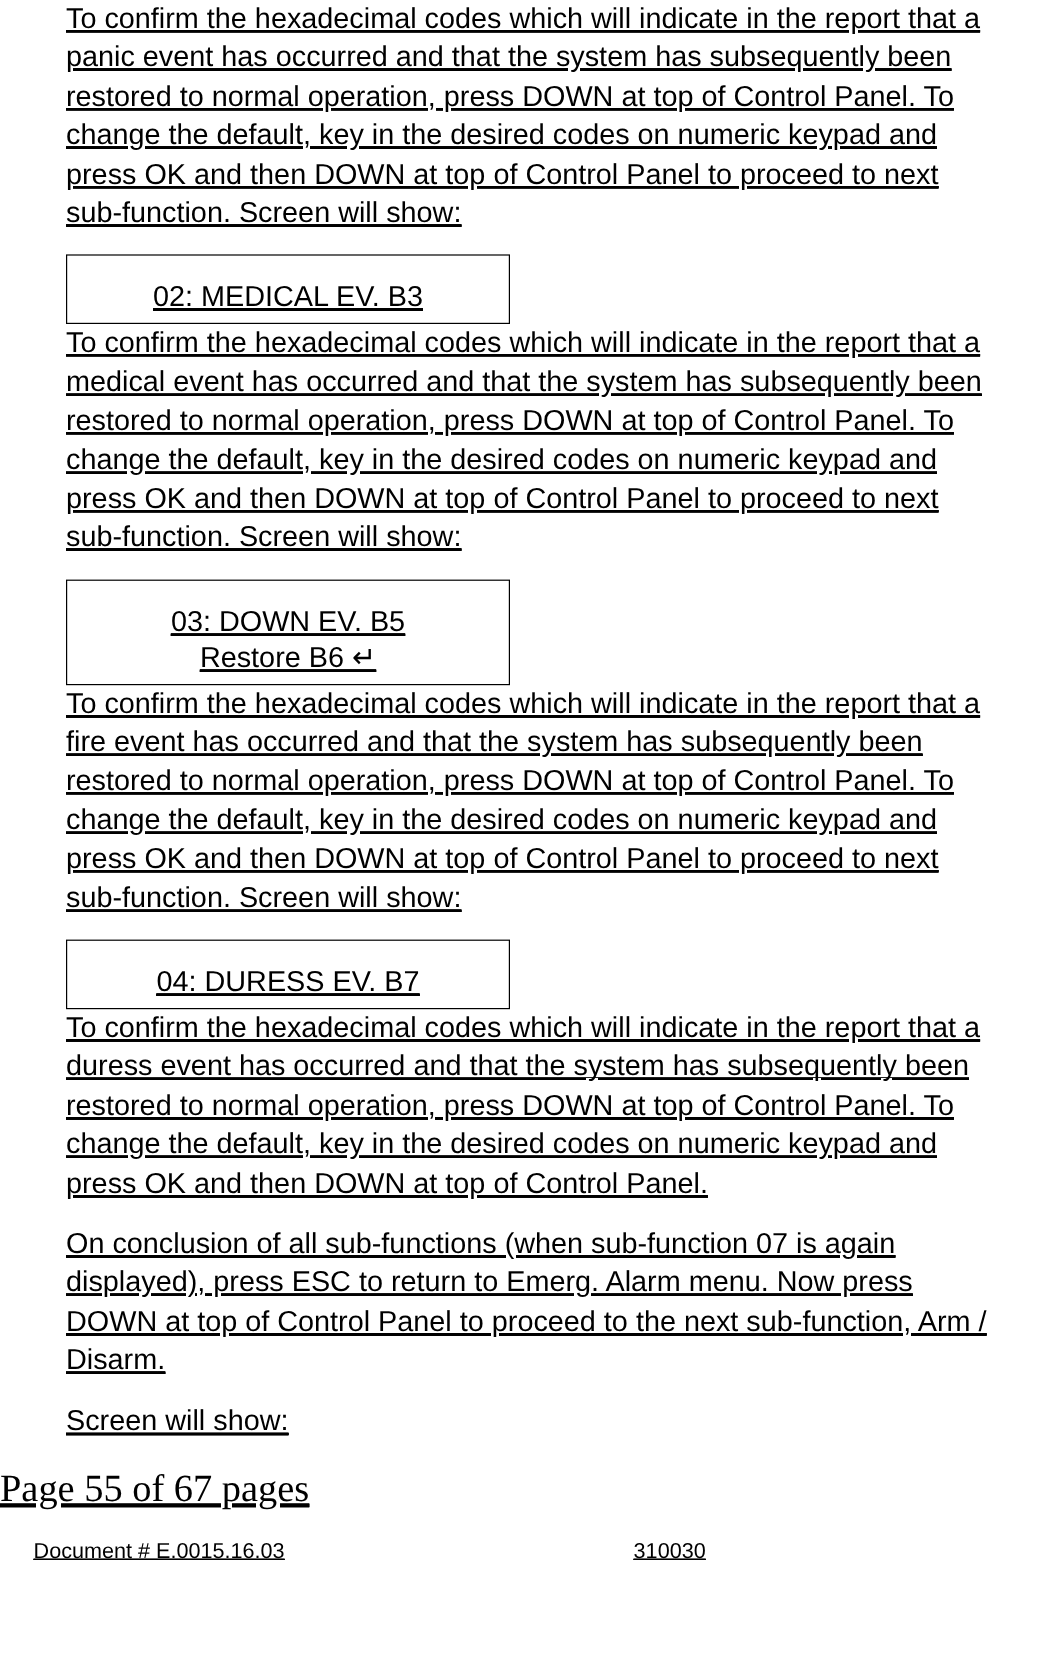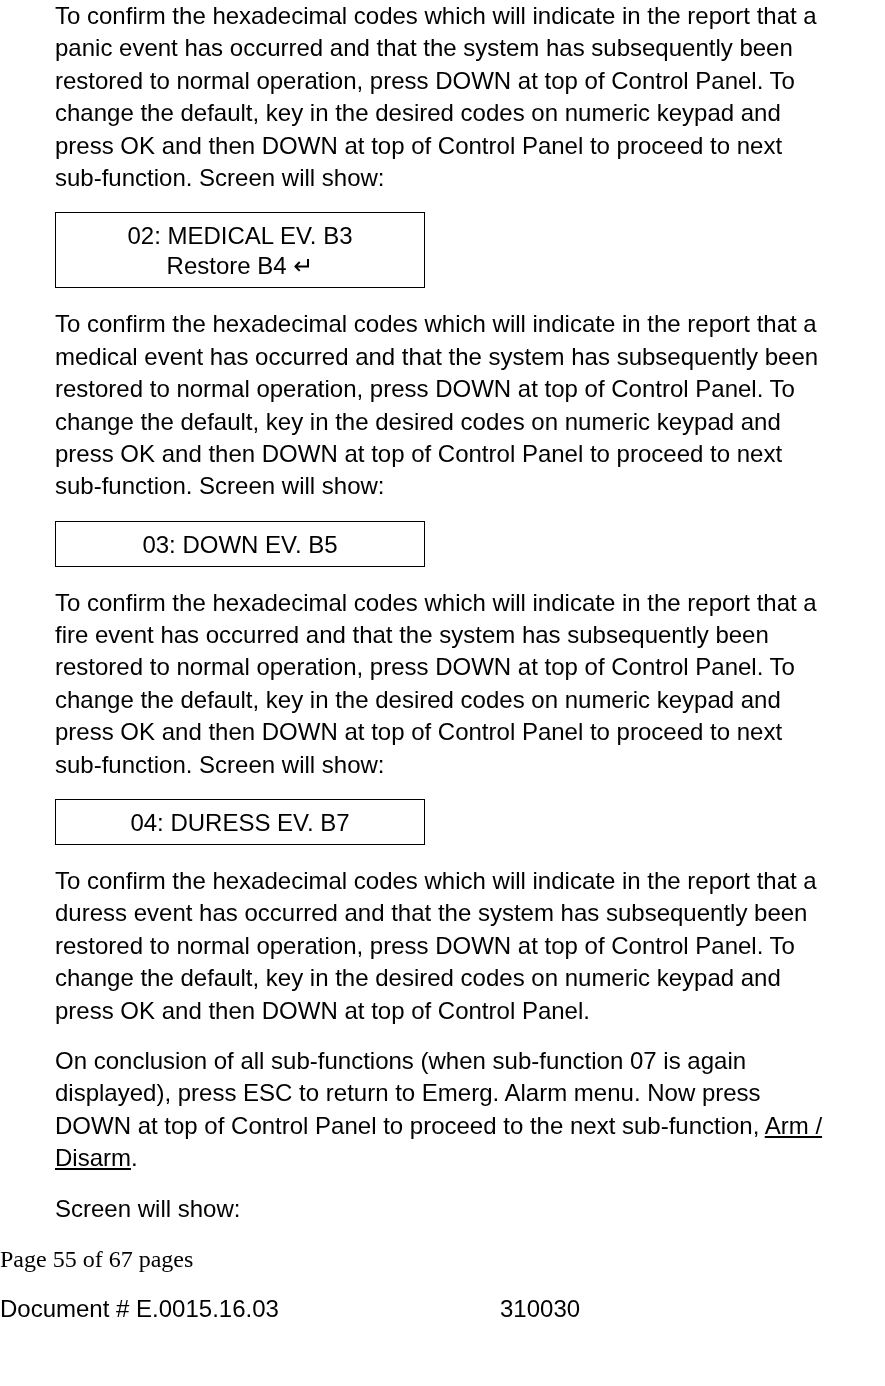--- a/index.html
+++ b/index.html
@@ -1,81 +1,82 @@
 <!DOCTYPE html>
 <html><head>
   <meta charset="utf-8">
   <style>
     * {
       margin: 0;
       padding: 0;
       box-sizing: border-box;
+      text-decoration: underline;
     }
     body {
       font-family: Arial, Helvetica, sans-serif;
       font-size: 24px;
       line-height: 1.35;
       color: #000;
       background: #fff;
       width: 885px;
       padding: 0 50px 20px 55px;
     }
     .content {
       margin-left: 0;
     }
     .para {
       margin-bottom: 18px;
     }
     .screen-box {
       border: 1px solid #000;
       width: 370px;
-      padding: 8px 0 6px 0;
-      margin-bottom: 20px;
+      padding: 20px 0 6px 0;
       text-align: center;
       line-height: 1.25;
     }
     .screen-line {
       display: block;
     }
     .underline {
       text-decoration: underline;
     }
     .footer-page {
       font-family: "Times New Roman", Times, serif;
-      font-size: 24px;
+      font-size: 32px;
       margin-left: -55px;
       padding-left: 0;
       margin-top: 10px;
       margin-bottom: 18px;
     }
     .footer-doc {
       display: flex;
       margin-left: -55px;
-      font-size: 24px;
+      font-size: 18px;
+      padding-left: 28px;
     }
     .footer-doc .docnum {
       width: 500px;
     }
   </style>
 </head>
 <body>
 
 <div class="content">
 
   <p class="para">To confirm the hexadecimal codes which will indicate in the report that a panic event has occurred and that the system has subsequently been restored to normal operation, press DOWN at top of Control Panel. To change the default, key in the desired codes on numeric keypad and press OK and then DOWN at top of Control Panel to proceed to next sub-function. Screen will show:</p>
 
   <div class="screen-box">
     <span class="screen-line">02: MEDICAL EV. B3</span>
-    <span class="screen-line">Restore B4    ↵</span>
   </div>
 
   <p class="para">To confirm the hexadecimal codes which will indicate in the report that a medical event has occurred and that the system has subsequently been restored to normal operation, press DOWN at top of Control Panel. To change the default, key in the desired codes on numeric keypad and press OK and then DOWN at top of Control Panel to proceed to next sub-function. Screen will show:</p>
 
   <div class="screen-box">
     <span class="screen-line">03: DOWN EV. B5</span>
+    <span class="screen-line">Restore B6    ↵</span>
   </div>
 
   <p class="para">To confirm the hexadecimal codes which will indicate in the report that a fire event has occurred and that the system has subsequently been restored to normal operation, press DOWN at top of Control Panel. To change the default, key in the desired codes on numeric keypad and press OK and then DOWN at top of Control Panel to proceed to next sub-function. Screen will show:</p>
 
   <div class="screen-box">
     <span class="screen-line">04: DURESS EV. B7</span>
   </div>
 
   <p class="para">To confirm the hexadecimal codes which will indicate in the report that a duress event has occurred and that the system has subsequently been restored to normal operation, press DOWN at top of Control Panel. To change the default, key in the desired codes on numeric keypad and press OK and then DOWN at top of Control Panel.</p>
 

